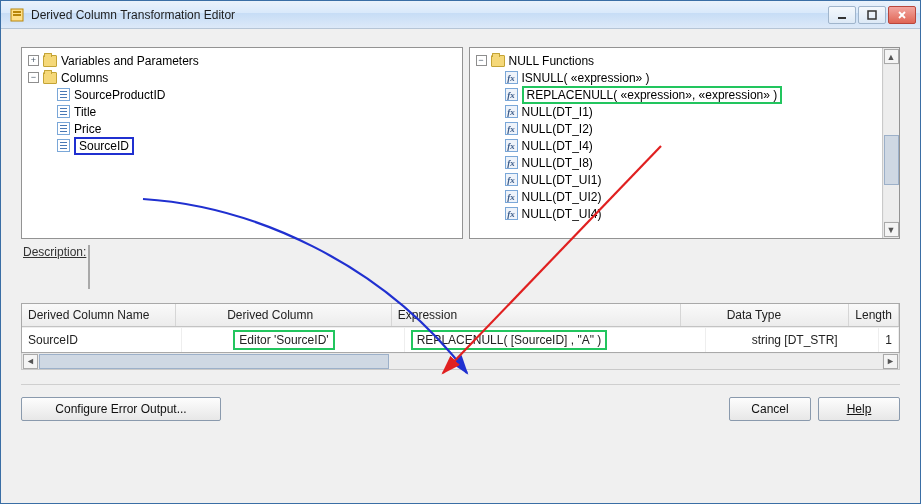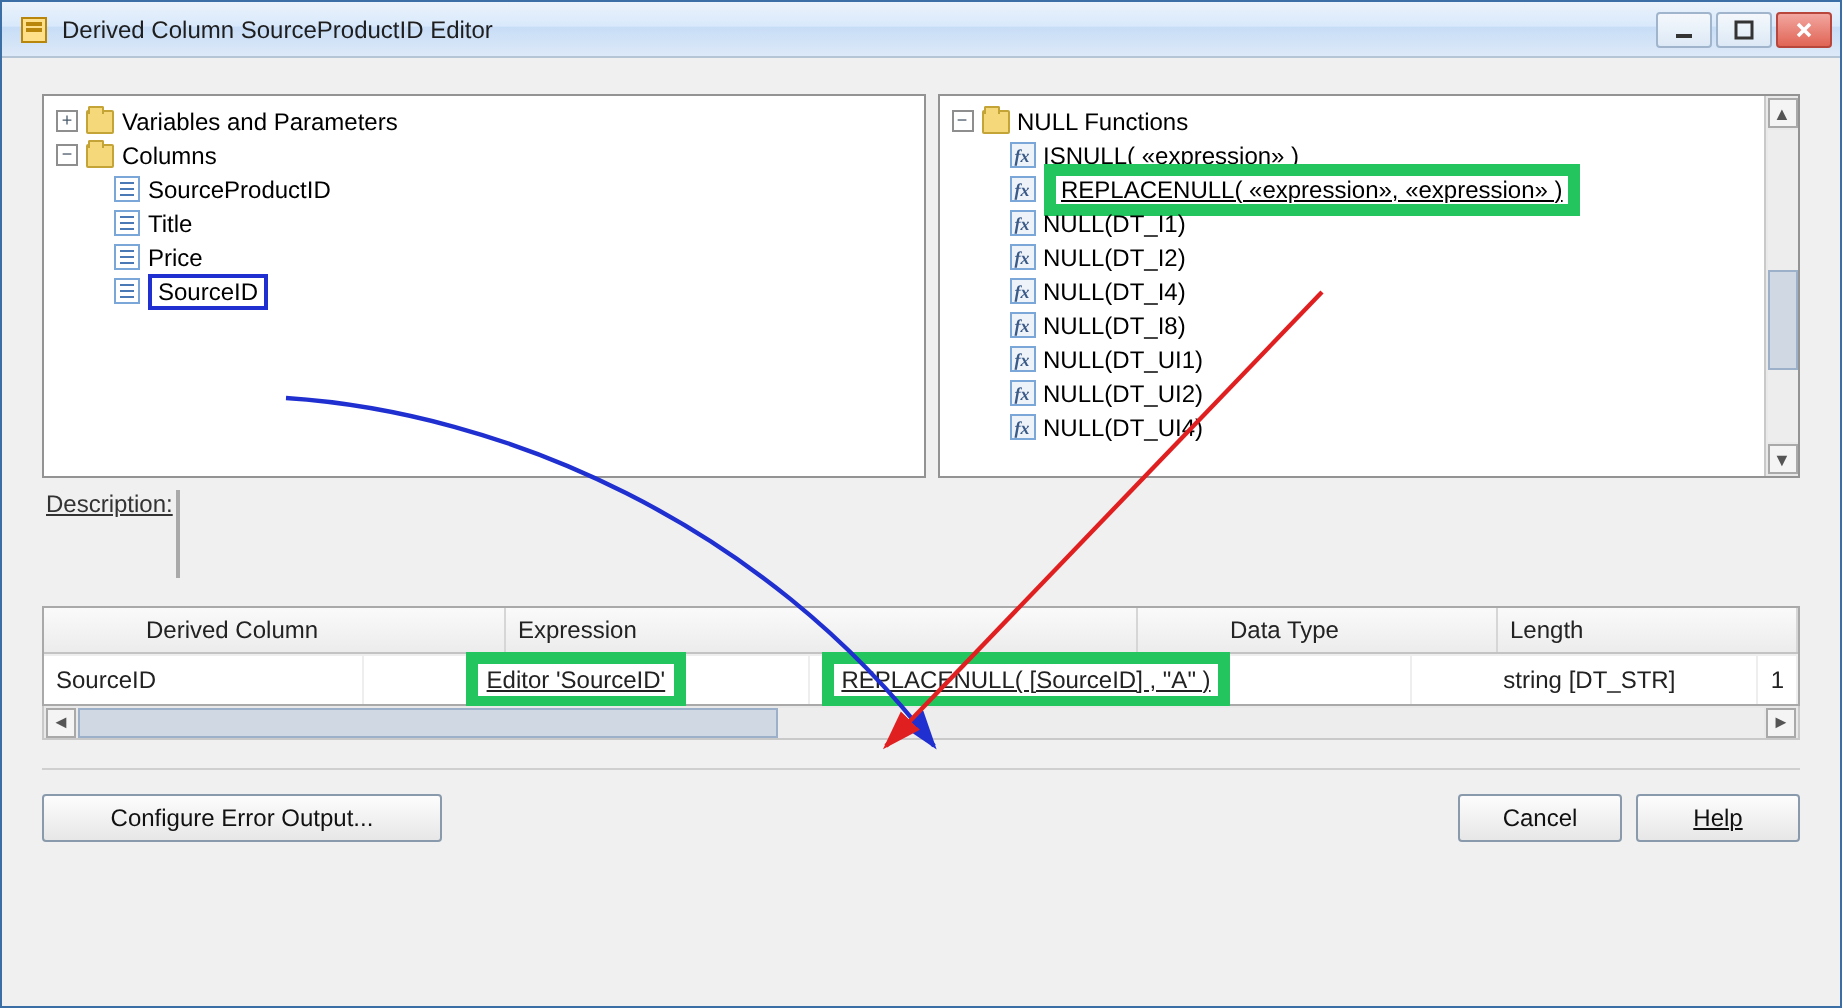--- a/index.html
+++ b/index.html
@@ -135,42 +135,42 @@
     background: linear-gradient(#fdfdfd,#e7e7e7);
     font-size:12px; color:#111;
     display:flex; align-items:center; justify-content:center;
   }
   .btn.wide{min-width:200px; padding:0 24px;}
   .btn.default{
     border:1px solid #2e6bb8;
     box-shadow: inset 0 0 0 1px #7ab3f0;
     background: linear-gradient(#fefefe,#e8f0fb);
   }
-  .redbox{border:6px solid #22c55e;text-decoration:underline;}
+  .redbox{border:2px solid #22c55e;}
   .bluebox{border:2px solid #2030d0;}
 
   
   .overlay-svg {
     position:absolute; top:0; left:0; width:921px; height:504px; pointer-events:none;
   }
 </style>
 </head>
 <body>
 
 <div class="window">
 
   <div class="titlebar">
     <span class="title-icon">
       <svg width="14" height="14">
           <rect x="1" y="1" width="12" height="12" fill="#ffe08a" stroke="#b8860b"></rect>
           <rect x="3" y="3" width="8" height="2" fill="#b8860b"></rect>
           <rect x="3" y="6" width="8" height="2" fill="#b8860b"></rect>
         </svg>
     </span>
-    <span class="title-text">Derived Column SourceProductID Editor</span>
+    <span class="title-text">Derived Column Transformation Editor</span>
     <div class="win-controls">
       <div class="win-btn">
           <svg width="10" height="10">
             <rect x="1" y="7" width="8" height="2" fill="#333"></rect>
           </svg>
         </div>
       <div class="win-btn">
           <svg width="10" height="10">
             <rect x="1" y="1" width="8" height="8" fill="none" stroke="#333" stroke-width="1.5"></rect>
           </svg>
@@ -295,20 +295,21 @@
     </div>
 
     <div class="desc-wrap">
       <div class="desc-label">Description:</div>
       <div class="desc-box"></div>
     </div>
 
     <div class="grid-wrap">
       <div class="grid">
         <div class="grid-header">
+          <div class="ghc col-a">Derived Column Name</div>
           <div class="ghc col-b">Derived Column</div>
           <div class="ghc col-c">Expression</div>
           <div class="ghc col-d">Data Type</div>
           <div class="ghc col-e">Length</div>
         </div>
         <div class="grid-row">
           <div class="grc col-a">SourceID</div>
           <div class="grc col-b">
             <span class="redbox" style="padding:1px 4px;">Editor 'SourceID'</span>
           </div>

